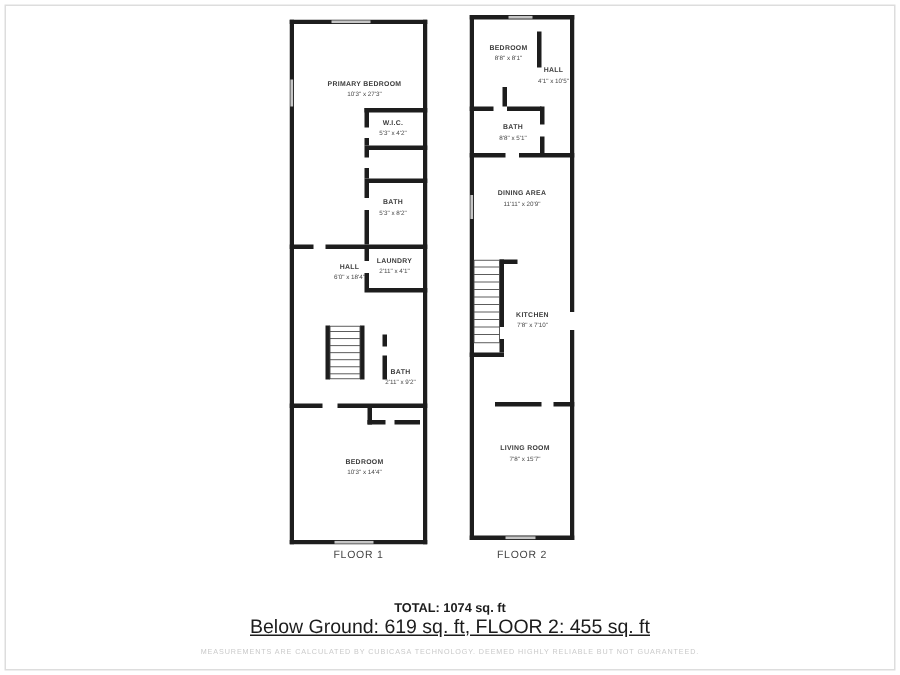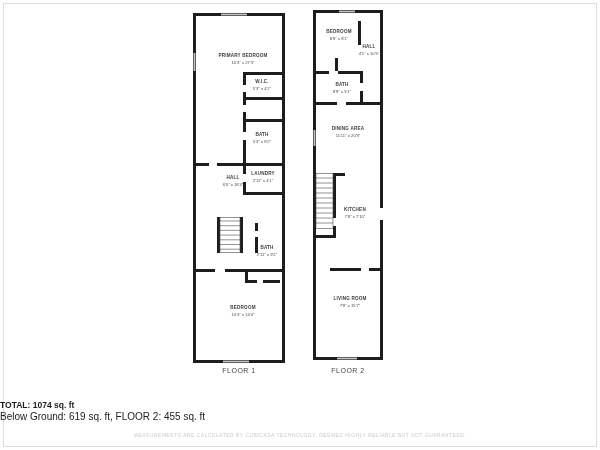--- a/index.html
+++ b/index.html
@@ -10,23 +10,23 @@
   .w{fill:#1d1d1d;}
   .win{fill:#c6c6c6;}
   .tread{stroke:#4a4a4a;stroke-width:0.6;}
   .stairbox{fill:none;stroke:#4a4a4a;stroke-width:0.6;}
   text{fill:#3c3c3c;text-anchor:middle;}
   .rname{font-size:4.6px;font-weight:600;letter-spacing:0.2px;}
   .rdims{font-size:4.2px;fill:#4a4a4a;}
   .floor-label{position:absolute;top:367px;font-size:7px;color:#444;letter-spacing:0.5px;text-align:center;}
   .fl1{left:193px;width:92px;}
   .fl2{left:313px;width:70px;}
-  .summary{position:absolute;top:401px;left:0;width:600px;color:#1c1c1c;line-height:1.15;}
+  .summary{position:absolute;top:401px;left:0;width:600px;text-align:center;color:#1c1c1c;line-height:1.15;}
   .summary .total{font-size:8.5px;font-weight:bold;}
-  .summary .line{font-size:10px;}
+  .summary .line{font-size:13px;text-decoration:underline;}
   .disclaimer{position:absolute;top:433px;left:0;width:600px;text-align:center;font-size:4.8px;color:#c9c9c9;letter-spacing:0.6px;}
 </style>
 </head>
 <body>
 
 <div class="canvas">
   <div class="frame"></div>
 
   <svg class="plan" style="left:193px;top:13px;" width="92" height="350" viewBox="0 0 92 350">
     <g>

